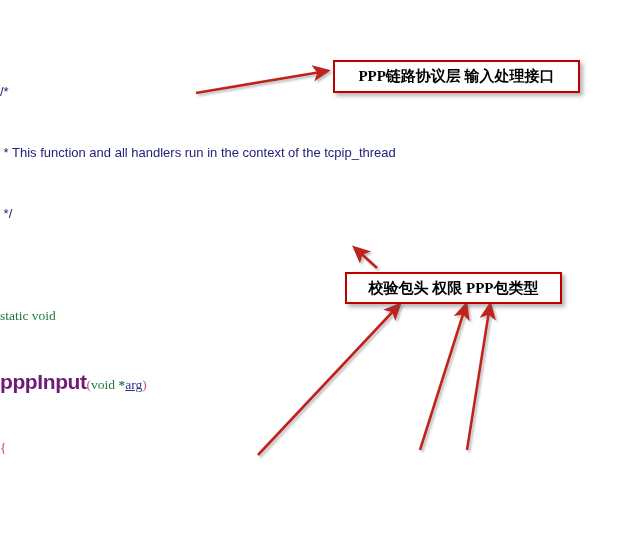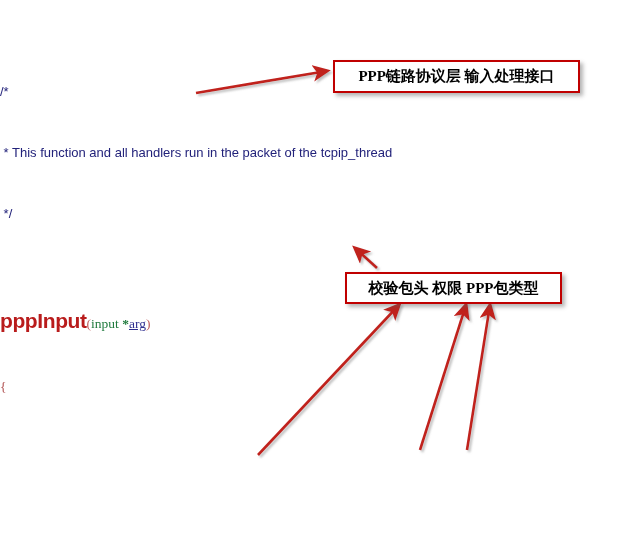--- a/index.html
+++ b/index.html
@@ -35,21 +35,21 @@
   .punct{color:#b05050;}
   .paren{color:#c06060;}
   .op   {color:#1f7a3d;font-weight:bold;}
   .under{text-decoration:underline;color:#2e2e8f;font-weight:normal;}
 
   
   .fnname{
     font-family:"Liberation Sans", sans-serif;
     font-size:21px;
     font-weight:bold;
-    color:#b91c1c;
+    color:#701a75;
     letter-spacing:-0.4px;
     text-align:right;
   }
   .sigline{height:30px;line-height:30px;}
 
   
   .anno{
     position:absolute;
     border:2px solid #c00000;
     background:#ffffff;
@@ -69,25 +69,26 @@
 </style>
 </head>
 <body>
 
 <div id="root">
 
   <div class="code">
 
     
     <div class="ln" style="top:0"><span class="cmt">/*</span></div>
-    <div class="ln"><span class="cmt"> * This function and all handlers run in the packet of the tcpip_thread</span></div>
+    <div class="ln"><span class="cmt"> * This function and all handlers run in the context of the tcpip_thread</span></div>
     <div class="ln"><span class="cmt"> */</span></div>
 
     
-    <div class="ln sigline"><span class="fnname">pppInput</span><span class="paren">(</span><span class="typ">input </span><span class="op">*</span><span class="under">arg</span><span class="paren">)</span></div>
+    <div class="ln"><span class="typ">static void</span></div>
+    <div class="ln sigline"><span class="fnname">pppInput</span><span class="paren">(</span><span class="typ">void </span><span class="op">*</span><span class="under">arg</span><span class="paren">)</span></div>
     <div class="ln"><span class="punct">{</span></div>
 
     
     
     
     
     
 
     
     

